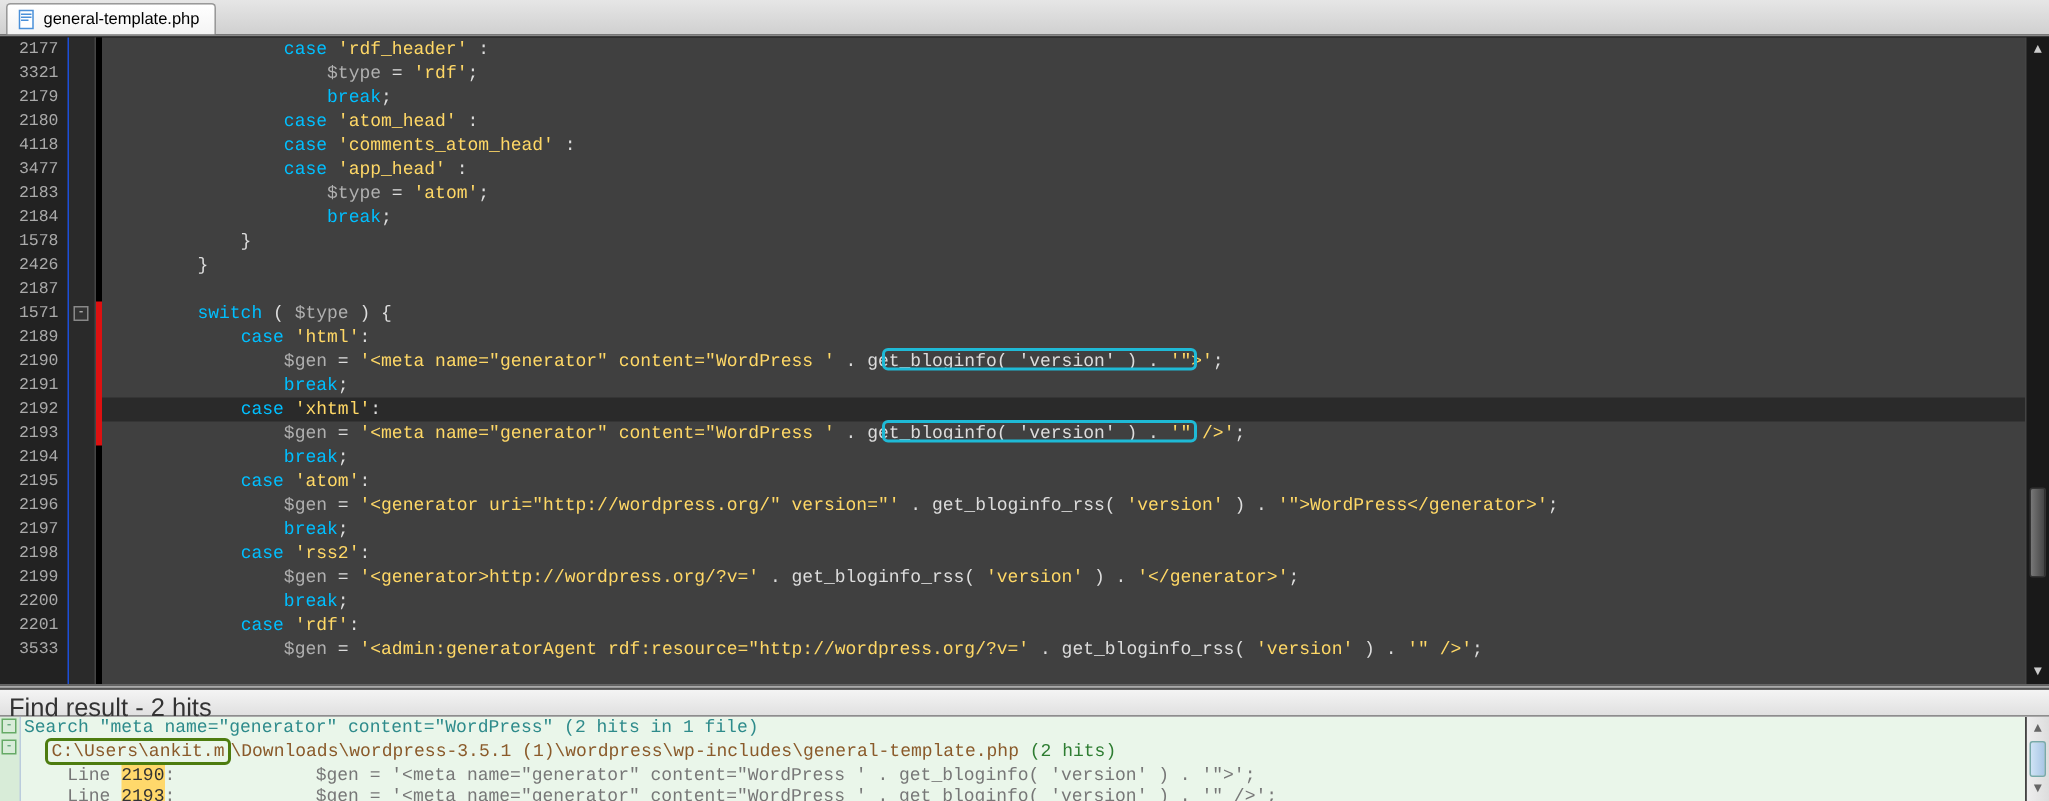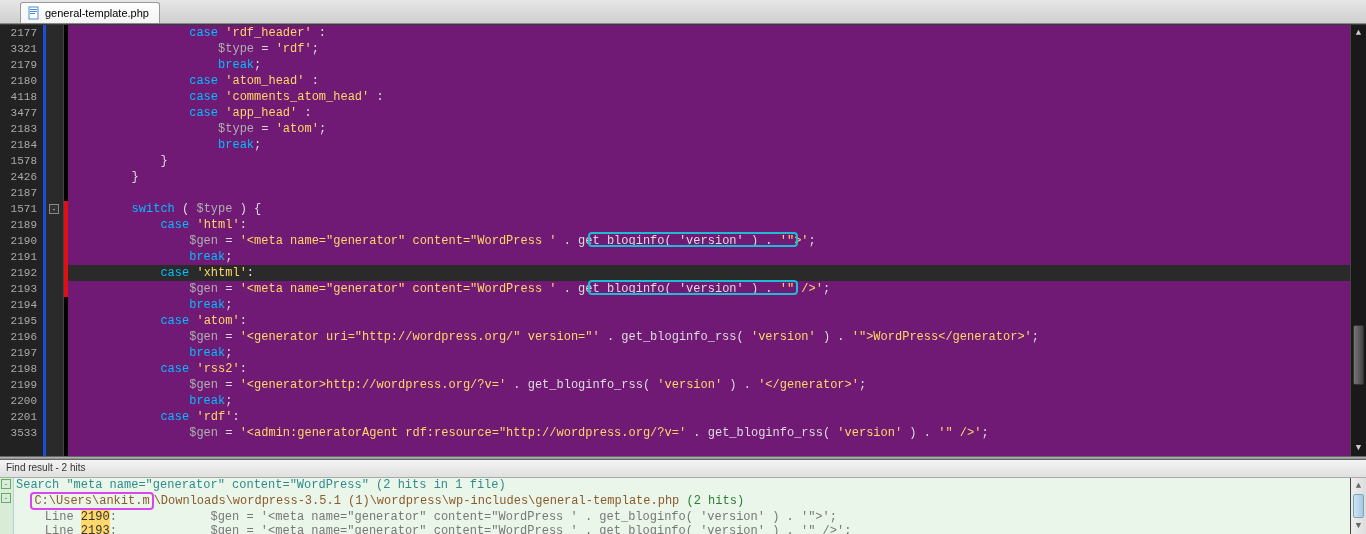--- a/index.html
+++ b/index.html
@@ -20,21 +20,21 @@
   align-items: flex-end;
   border-bottom: 1px solid #888;
   font-family: "Segoe UI", Tahoma, sans-serif;
   font-size: 11px;
 }
 .tab {
   background: linear-gradient(#fff, #f4f4f4);
   border: 1px solid #999;
   border-bottom: none;
   padding: 3px 10px 3px 6px;
-  margin-left: 20px;
+  margin-left: 4px;
   display: flex;
   align-items: center;
   gap: 4px;
   border-radius: 3px 3px 0 0;
 }
 .tab-icon {
   width: 14px; height: 14px;
   display: inline-flex; align-items: center; justify-content: center;
 }
 .tab-icon svg { width: 14px; height: 14px; }
@@ -45,21 +45,21 @@
   border-top: 1px solid #3a3a3a;
 }
 .gutter {
   width: 46px;
   background: #222;
   color: #aaa;
   text-align: right;
   padding-right: 6px;
   line-height: 16px;
   font-size: 11px;
-  border-right: 3px solid #1d4ed8;
+  border-right: 1px solid #1d4ed8;
   user-select: none;
 }
 .fold-col {
   width: 18px;
   background: #2a2a2a;
   border-right: 1px solid #444;
   position: relative;
 }
 .fold-mark {
   position: absolute;
@@ -77,21 +77,21 @@
   background: #000;
   position: relative;
 }
 .change-mark {
   position: absolute;
   left: 0; width: 4px;
   background: #d11;
 }
 .editor {
   flex: 1;
-  background: #701a75;
+  background: #404040;
   color: #ddd;
   line-height: 16px;
   white-space: pre;
   position: relative;
   overflow: hidden;
 }
 .editor .line { height: 16px; padding-left: 6px; position: relative; }
 .line.current { background: #2a2a2a; }
 .line .highlight-box {
   position: absolute;
@@ -109,21 +109,21 @@
   background: linear-gradient(#bbb,#888);
   border-top: 1px solid #666;
   border-bottom: 1px solid #666;
   cursor: row-resize;
 }
 .find-bar {
   height: 18px;
   background: linear-gradient(#f4f4f4,#e0e0e0);
   color: #333;
   font-family: "Segoe UI", Tahoma, sans-serif;
-  font-size: 10px;
+  font-size: 17px;
   padding: 2px 6px;
   border-bottom: 1px solid #aaa;
 }
 .results {
   flex: 0 0 auto;
   height: 56px;
   background: #eaf6ea;
   color: #556;
   font-family: "Consolas","Courier New",monospace;
   font-size: 12px;
@@ -149,21 +149,21 @@
 .results-body { margin-left: 16px; white-space: pre; }
 .res-dim { color: #777; }
 .res-brown { color: #8a5a2a; }
 .res-green { color: #2e7d32; }
 .res-num-hl {
   background: #ffd86b;
   color: #333;
 }
 .res-match { color: #2e8b8b; }
 .res-path-box {
-  border: 2px solid #d946ef;
+  border: 2px solid #4d7c0f;
   border-radius: 4px;
   padding: 0 2px;
   display: inline-block;
 }
 .vscroll {
   width: 16px;
   border-left: 1px solid #444;
   position: relative;
 }
 .vscroll.light {

